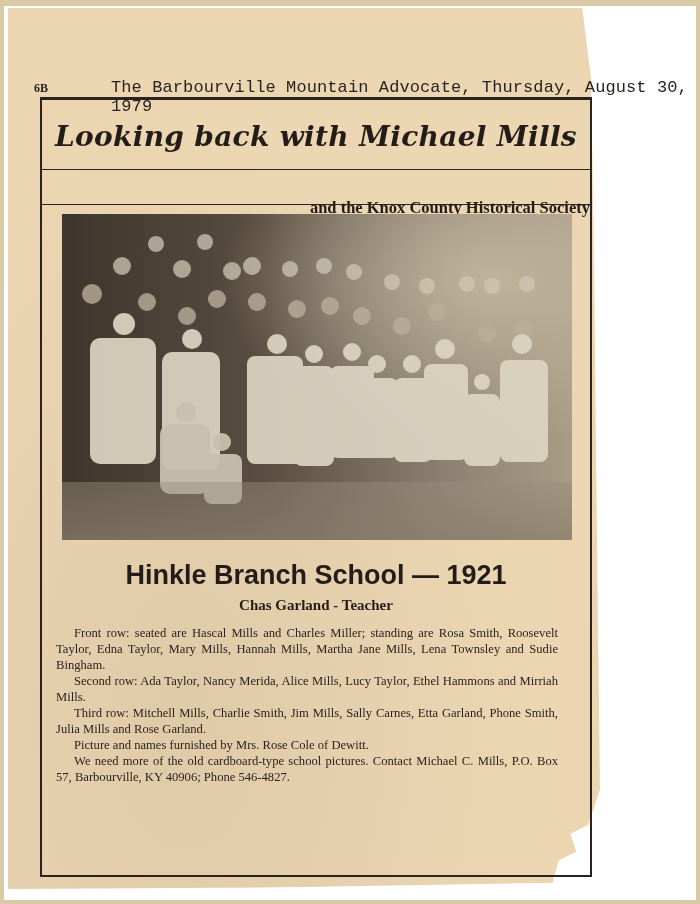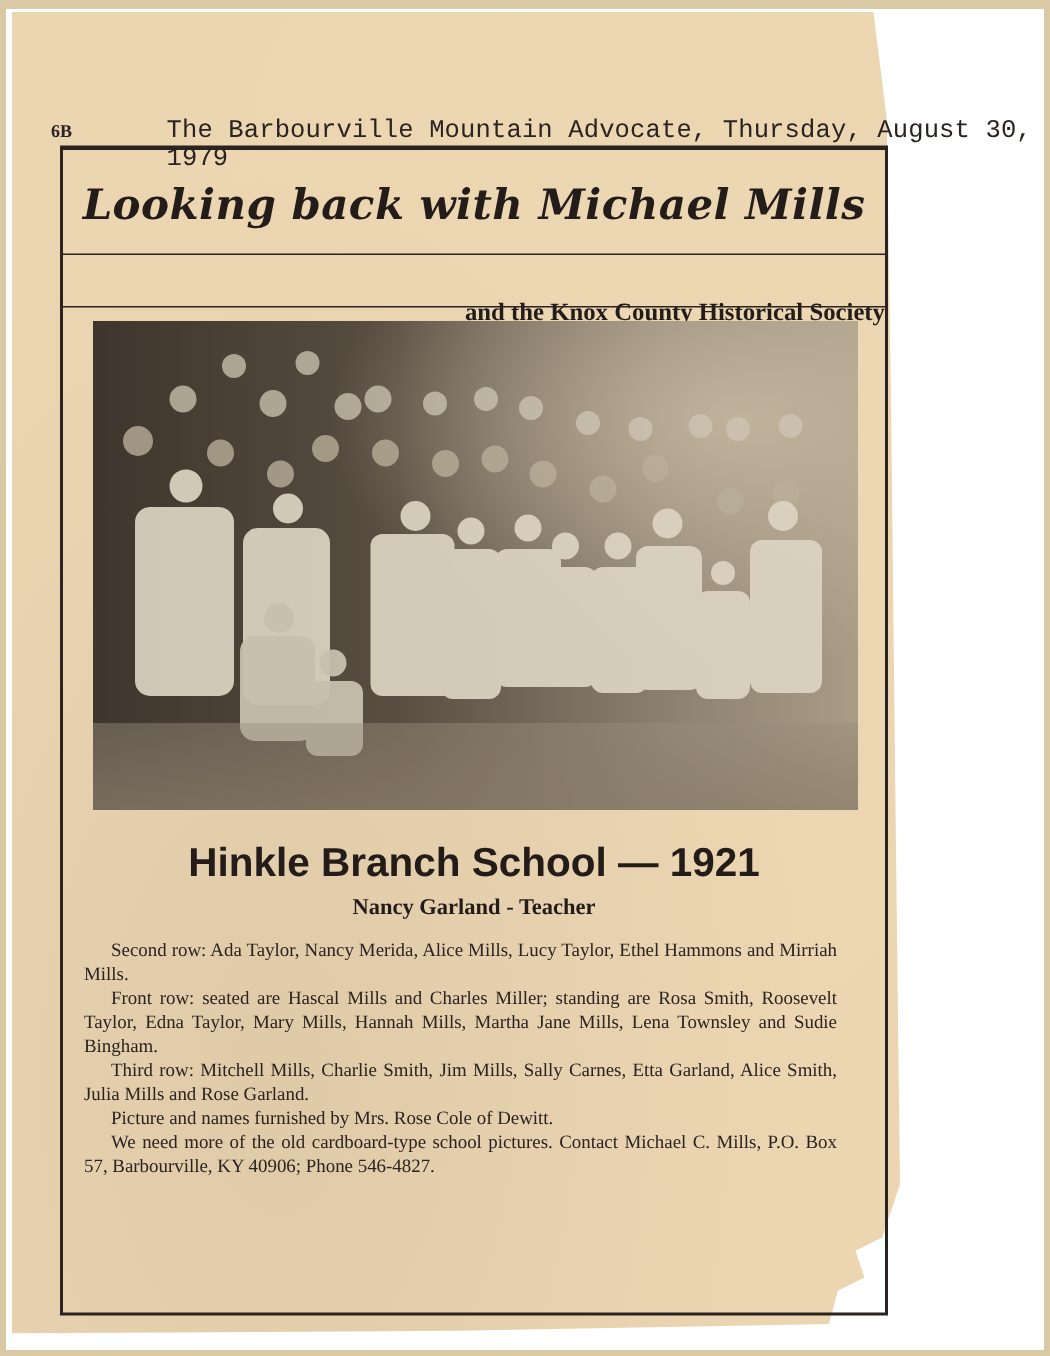--- a/index.html
+++ b/index.html
@@ -144,24 +144,24 @@
           <rect x="98" y="210" width="50" height="70" rx="10"></rect>
         <circle cx="160" cy="228" r="9"></circle>
           <rect x="142" y="240" width="38" height="50" rx="8"></rect>
       </g>
 
       <rect x="0" y="268" width="510" height="58" fill="#9a8f7c" opacity="0.45"></rect>
     </svg>
   </div>
 
   <div class="headline">Hinkle Branch School — 1921</div>
-  <div class="teacher">Nancy Garland - Teacher</div>
+  <div class="teacher">Chas Garland - Teacher</div>
 
   <div class="body-text">
+    <p>Front row: seated are Hascal Mills and Charles Miller; standing are Rosa Smith, Roosevelt Taylor, Edna Taylor, Mary Mills, Hannah Mills, Martha Jane Mills, Lena Townsley and Sudie Bingham.</p>
     <p>Second row: Ada Taylor, Nancy Merida, Alice Mills, Lucy Taylor, Ethel Hammons and Mirriah Mills.</p>
-    <p>Front row: seated are Hascal Mills and Charles Miller; standing are Rosa Smith, Roosevelt Taylor, Edna Taylor, Mary Mills, Hannah Mills, Martha Jane Mills, Lena Townsley and Sudie Bingham.</p>
-    <p>Third row: Mitchell Mills, Charlie Smith, Jim Mills, Sally Carnes, Etta Garland, Alice Smith, Julia Mills and Rose Garland.</p>
+    <p>Third row: Mitchell Mills, Charlie Smith, Jim Mills, Sally Carnes, Etta Garland, Phone Smith, Julia Mills and Rose Garland.</p>
     <p>Picture and names furnished by Mrs. Rose Cole of Dewitt.</p>
     <p>We need more of the old cardboard-type school pictures. Contact Michael C. Mills, P.O. Box 57, Barbourville, KY 40906; Phone 546-4827.</p>
   </div>
 </div>
 
 <div class="scan-frame"></div>
 
 </body></html>

